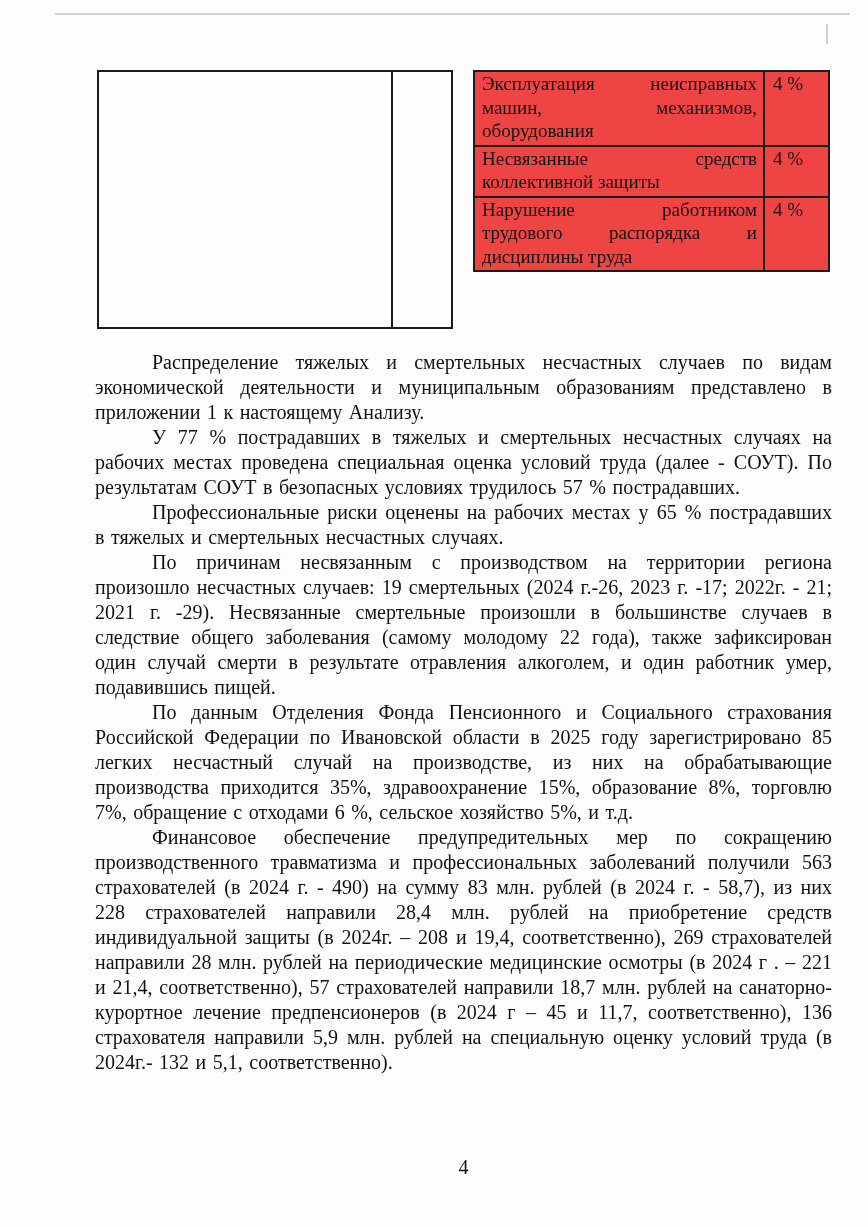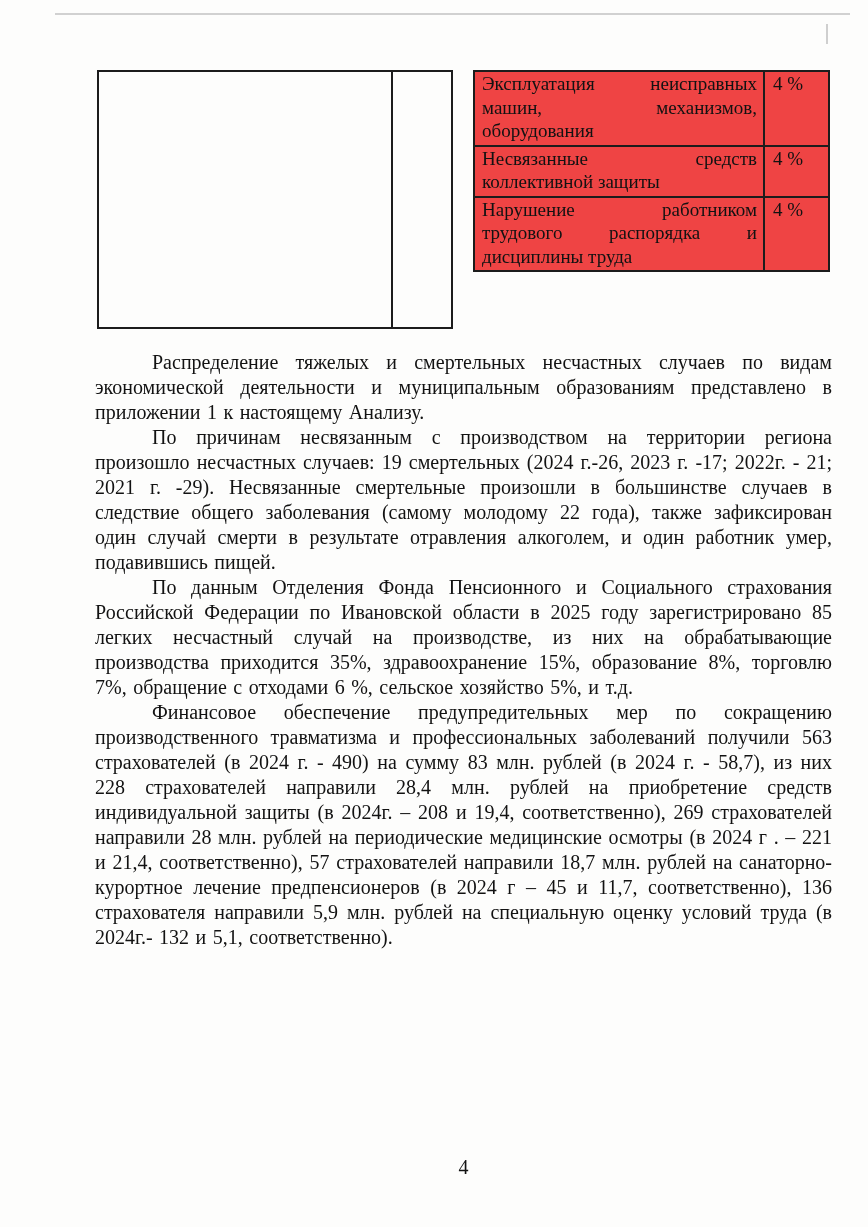--- a/index.html
+++ b/index.html
@@ -126,20 +126,22 @@
       </tr>
       <tr class="row-h3">
         <td class="cause">Нарушение работником трудового распорядка и дисциплины труда</td>
         <td class="pct">4 %</td>
       </tr>
     </tbody>
   </table>
 
   <div class="body-text">
     <p>Распределение тяжелых и смертельных несчастных случаев по видам экономической деятельности и муниципальным образованиям представлено в приложении 1 к настоящему Анализу.</p>
+    <p>У 77 % пострадавших в тяжелых и смертельных несчастных случаях на рабочих местах проведена специальная оценка условий труда (далее - СОУТ). По результатам СОУТ в безопасных условиях трудилось 57 % пострадавших.</p>
+    <p>Профессиональные риски оценены на рабочих местах у 65 % пострадавших в тяжелых и смертельных несчастных случаях.</p>
     <p>По причинам несвязанным с производством на территории региона произошло несчастных случаев: 19 смертельных (2024 г.-26, 2023 г. -17; 2022г. - 21; 2021 г. -29). Несвязанные смертельные произошли в большинстве случаев в следствие общего заболевания (самому молодому 22 года), также зафиксирован один случай смерти в результате отравления алкоголем, и один работник умер, подавившись пищей.</p>
     <p>По данным Отделения Фонда Пенсионного и Социального страхования Российской Федерации по Ивановской области в 2025 году зарегистрировано 85 легких несчастный случай на производстве, из них на обрабатывающие производства приходится 35%, здравоохранение 15%, образование 8%, торговлю 7%, обращение с отходами 6 %, сельское хозяйство 5%, и т.д.</p>
     <p>Финансовое обеспечение предупредительных мер по сокращению производственного травматизма и профессиональных заболеваний получили 563 страхователей (в 2024 г. - 490) на сумму 83 млн. рублей (в 2024 г. - 58,7), из них 228 страхователей направили 28,4 млн. рублей на приобретение средств индивидуальной защиты (в 2024г. – 208 и 19,4, соответственно), 269 страхователей направили 28 млн. рублей на периодические медицинские осмотры (в 2024 г . – 221 и 21,4, соответственно), 57 страхователей направили 18,7 млн. рублей на санаторно-курортное лечение предпенсионеров (в 2024 г – 45 и 11,7, соответственно), 136 страхователя направили 5,9 млн. рублей на специальную оценку условий труда (в 2024г.- 132 и 5,1, соответственно).</p>
   </div>
 
   <div class="page-number">4</div>
 
 </div>
 
 </body></html>

